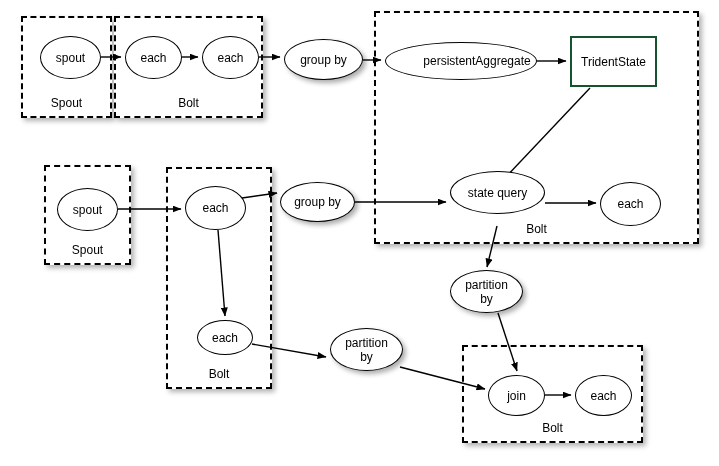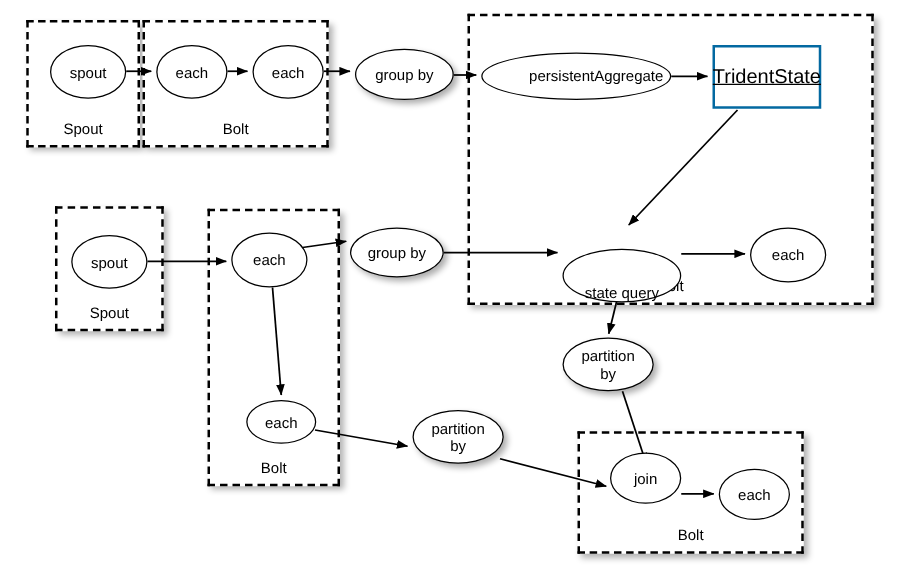--- a/index.html
+++ b/index.html
@@ -54,31 +54,30 @@
     color: #000000;
     line-height: 14px;
     z-index: 3;
   }
   .node.shadowed {
     box-shadow: 3px 3px 5px rgba(0,0,0,0.33);
   }
   
   .rect-node {
     position: absolute;
-    border: 2px solid #0369a1;
+    border: 2px solid #14532d;
     background: #ffffff;
     box-sizing: border-box;
     display: flex;
     align-items: center;
     justify-content: center;
     text-align: center;
-    font-size: 16px;
+    font-size: 12px;
     color: #000000;
     z-index: 3;
-    text-decoration: underline;
   }
 </style>
 </head>
 <body>
 
 <div id="canvas">
 
   <div id="groups-layer">
       <div class="group" style="left: 21px; top: 16px; width: 91px; height: 102px;">
         <div class="group-label">Spout</div>
@@ -147,38 +146,38 @@
       </div>
       <div class="node" style="left: 57px; top: 188px; width: 61px; height: 43px;">
         <span style="white-space: pre-line;">spout</span>
       </div>
       <div class="node" style="left: 185px; top: 186px; width: 61px; height: 44px;">
         <span style="white-space: pre-line;">each</span>
       </div>
       <div class="node shadowed" style="left: 280px; top: 182px; width: 75px; height: 40px;">
         <span style="white-space: pre-line;">group by</span>
       </div>
-      <div class="node" style="left: 450px; top: 199px; width: 95px; height: 43px; align-items: flex-end;">
+      <div class="node" style="left: 450px; top: 171px; width: 95px; height: 43px;">
         <span style="white-space: pre-line;">state query</span>
       </div>
       <div class="node" style="left: 600px; top: 182px; width: 61px; height: 44px;">
         <span style="white-space: pre-line;">each</span>
       </div>
       <div class="node shadowed" style="left: 450px; top: 270px; width: 73px; height: 43px;">
         <span style="white-space: pre-line;">partition
 by</span>
       </div>
       <div class="node" style="left: 197px; top: 320px; width: 56px; height: 35px;">
         <span style="white-space: pre-line;">each</span>
       </div>
       <div class="node shadowed" style="left: 330px; top: 328px; width: 73px; height: 43px;">
         <span style="white-space: pre-line;">partition
 by</span>
       </div>
-      <div class="node" style="left: 488px; top: 362px; width: 57px; height: 41px;">
+      <div class="node" style="left: 488px; top: 375px; width: 57px; height: 41px;">
         <span style="white-space: pre-line;">join</span>
       </div>
       <div class="node" style="left: 575px; top: 375px; width: 57px; height: 41px;">
         <span style="white-space: pre-line;">each</span>
       </div>
     </div>
 
 </div>
 
 </body></html>

